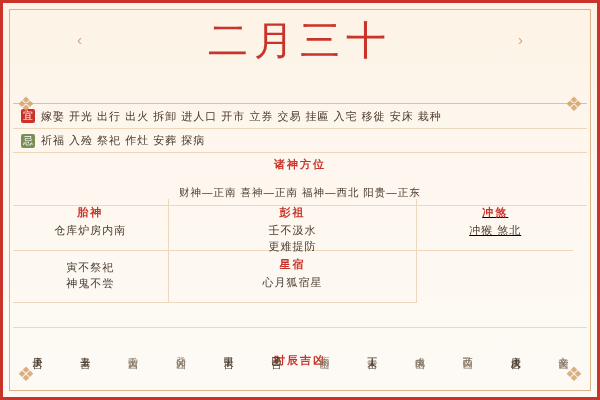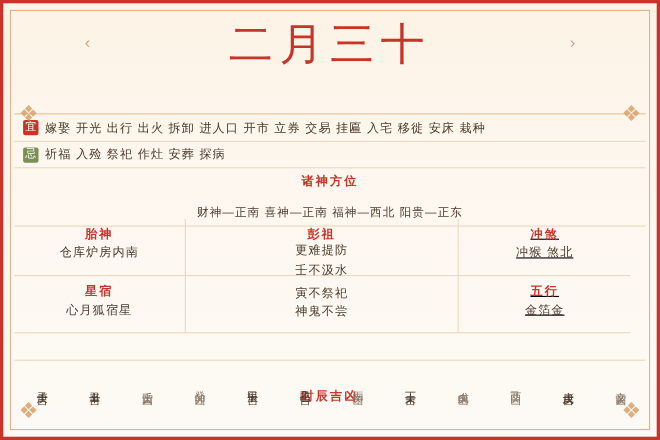--- a/index.html
+++ b/index.html
@@ -254,39 +254,35 @@
     <div class="shenfang-body">财神—正南 喜神—正南 福神—西北 阳贵—正东</div>
   </div>
 
   <div class="grid">
     <div class="cell">
       <div class="cell-title">胎神</div>
       <div class="cell-line">仓库炉房内南</div>
     </div>
     <div class="cell">
       <div class="cell-title">彭祖</div>
+      <div class="cell-line">壬不汲水</div>
       <div class="cell-line tight">更难提防</div>
-      <div class="cell-line">壬不汲水</div>
     </div>
     <div class="cell last-col">
       <div class="cell-title">冲煞</div>
       <div class="cell-line">冲猴 煞北</div>
     </div>
 
     <div class="cell last-row">
+      <div class="cell-line">寅不祭祀</div>
+      <div class="cell-line tight">神鬼不尝</div>
+    </div>
+    <div class="cell last-row">
       <div class="cell-title">星宿</div>
       <div class="cell-line">心月狐宿星</div>
-    </div>
-    <div class="cell last-row">
-      <div class="cell-line">寅不祭祀</div>
-      <div class="cell-line tight">神鬼不尝</div>
-    </div>
-    <div class="cell last-col last-row">
-      <div class="cell-title">五行</div>
-      <div class="cell-line">金箔金</div>
     </div>
   </div>
 
   <div class="shichen-title">时辰吉凶</div>
 
   <div class="shichen">
     <div class="shichen-item ji"><span class="shichen-char">庚子吉</span></div>
     <div class="shichen-item ji"><span class="shichen-char">辛丑吉</span></div>
     <div class="shichen-item xiong"><span class="shichen-char">壬寅凶</span></div>
     <div class="shichen-item xiong"><span class="shichen-char">癸卯凶</span></div>

